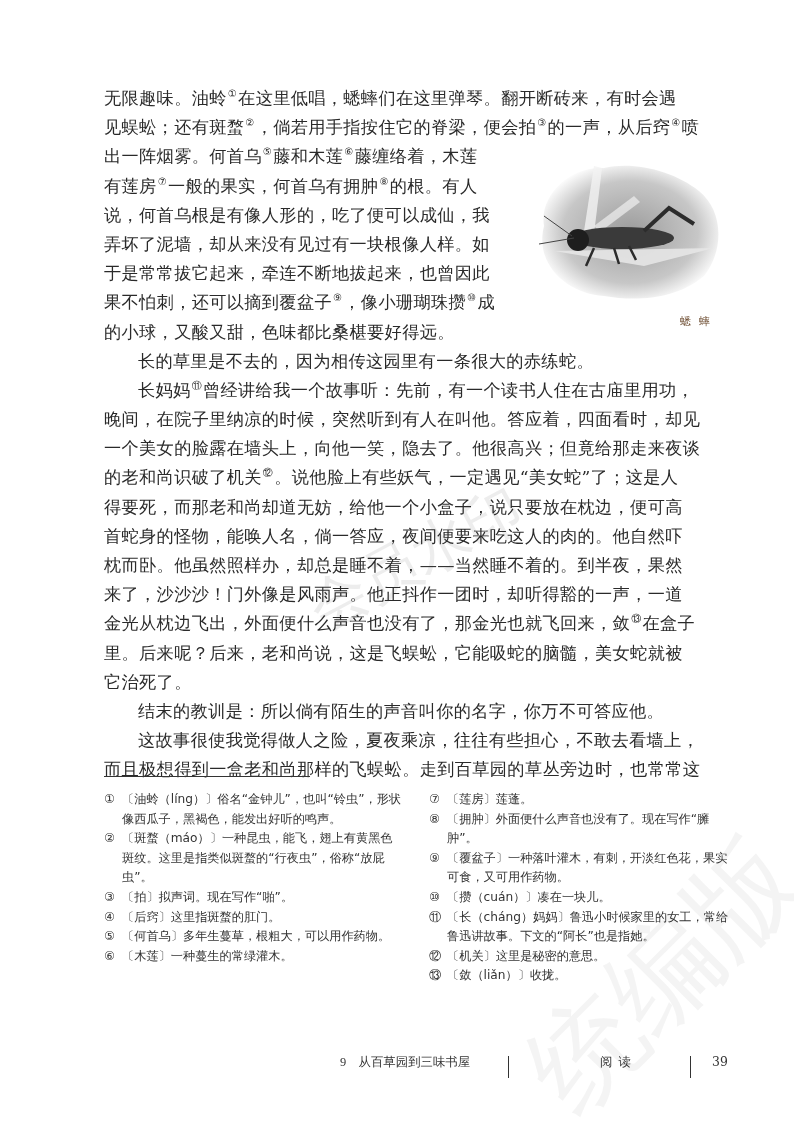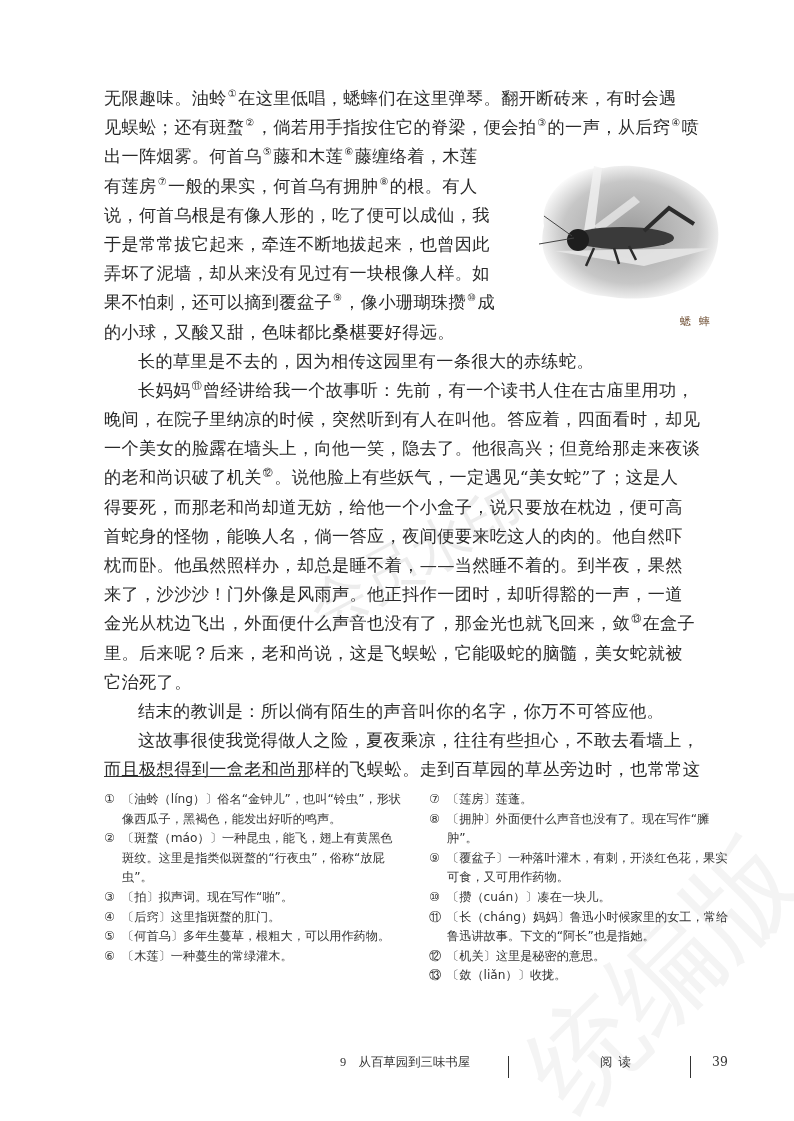--- a/index.html
+++ b/index.html
@@ -46,22 +46,22 @@
 
   <div class="wm wm1">会员水印</div>
   <div class="wm wm2">统编版</div>
 
   <div class="body-text" id="body-text">
       <div class="line"><span>无限趣味。油蛉</span><sup class="fn">①</sup><span>在这里低唱，蟋蟀们在这里弹琴。翻开断砖来，有时会遇</span></div>
       <div class="line"><span>见蜈蚣；还有斑蝥</span><sup class="fn">②</sup><span>，倘若用手指按住它的脊梁，便会拍</span><sup class="fn">③</sup><span>的一声，从后窍</span><sup class="fn">④</sup><span>喷</span></div>
       <div class="line narrow"><span>出一阵烟雾。何首乌</span><sup class="fn">⑤</sup><span>藤和木莲</span><sup class="fn">⑥</sup><span>藤缠络着，木莲</span></div>
       <div class="line narrow"><span>有莲房</span><sup class="fn">⑦</sup><span>一般的果实，何首乌有拥肿</span><sup class="fn">⑧</sup><span>的根。有人</span></div>
       <div class="line narrow"><span>说，何首乌根是有像人形的，吃了便可以成仙，我</span></div>
+      <div class="line narrow"><span>弄坏了泥墙，却从来没有见过有一块根像人样。如</span></div>
       <div class="line narrow"><span>于是常常拔它起来，牵连不断地拔起来，也曾因此</span></div>
-      <div class="line narrow"><span>弄坏了泥墙，却从来没有见过有一块根像人样。如</span></div>
       <div class="line narrow"><span>果不怕刺，还可以摘到覆盆子</span><sup class="fn">⑨</sup><span>，像小珊瑚珠攒</span><sup class="fn">⑩</sup><span>成</span></div>
       <div class="line narrow"><span>的小球，又酸又甜，色味都比桑椹要好得远。</span></div>
       <div class="line indent"><span>长的草里是不去的，因为相传这园里有一条很大的赤练蛇。</span></div>
       <div class="line indent"><span>长妈妈</span><sup class="fn">⑪</sup><span>曾经讲给我一个故事听：先前，有一个读书人住在古庙里用功，</span></div>
       <div class="line"><span>晚间，在院子里纳凉的时候，突然听到有人在叫他。答应着，四面看时，却见</span></div>
       <div class="line"><span>一个美女的脸露在墙头上，向他一笑，隐去了。他很高兴；但竟给那走来夜谈</span></div>
       <div class="line"><span>的老和尚识破了机关</span><sup class="fn">⑫</sup><span>。说他脸上有些妖气，一定遇见“美女蛇”了；这是人</span></div>
       <div class="line"><span>得要死，而那老和尚却道无妨，给他一个小盒子，说只要放在枕边，便可高</span></div>
       <div class="line"><span>首蛇身的怪物，能唤人名，倘一答应，夜间便要来吃这人的肉的。他自然吓</span></div>
       <div class="line"><span>枕而卧。他虽然照样办，却总是睡不着，——当然睡不着的。到半夜，果然</span></div>

